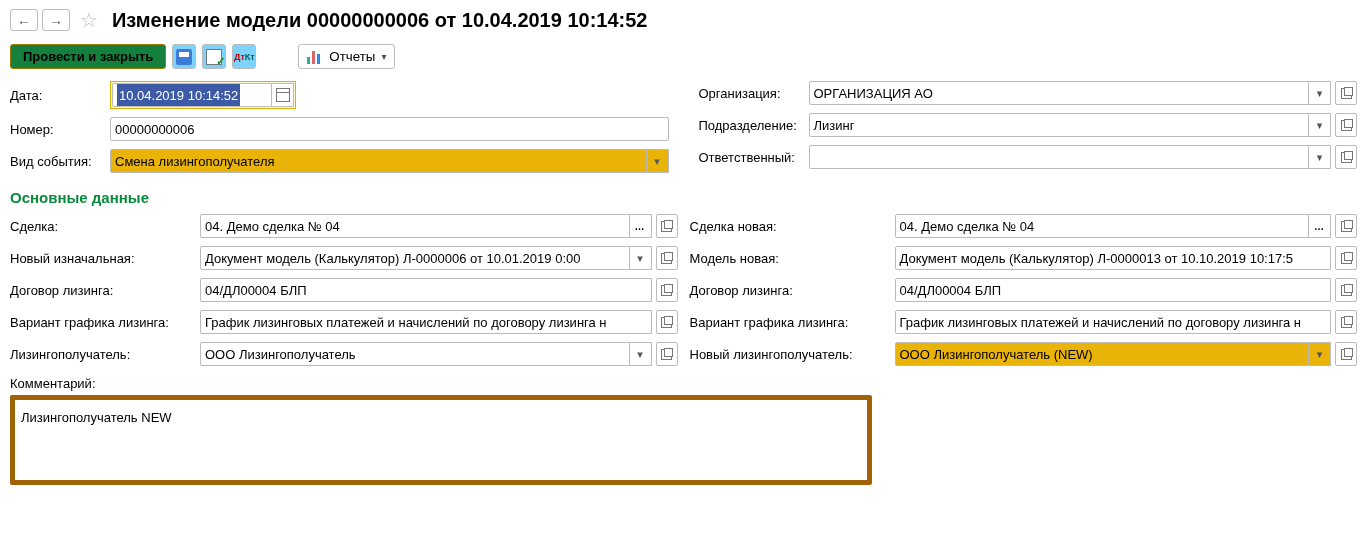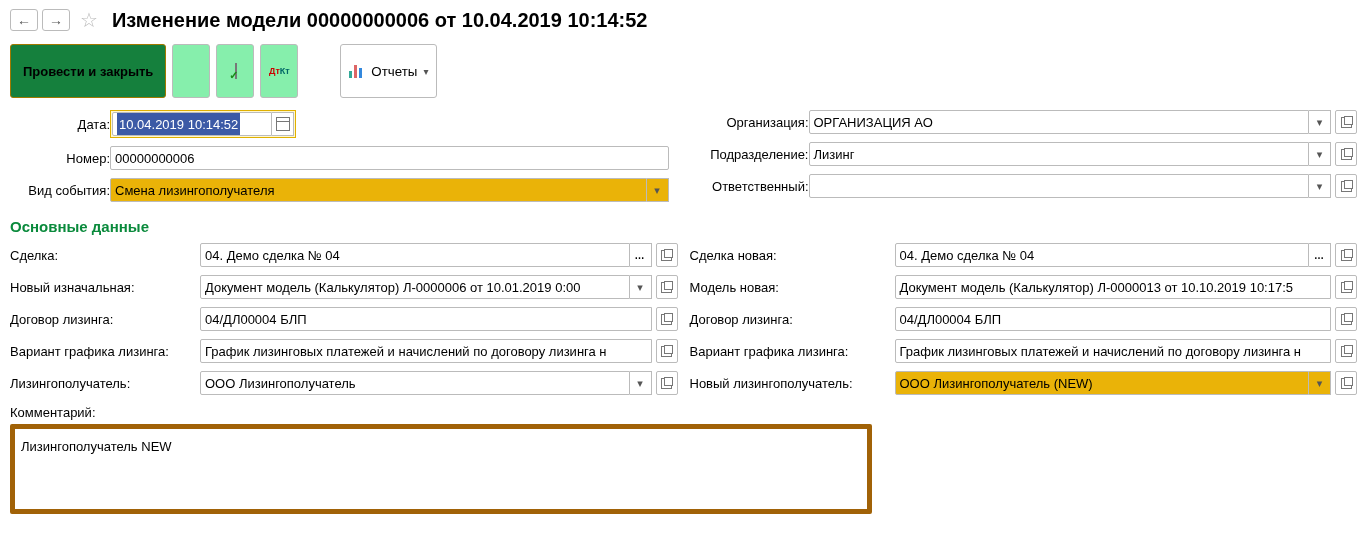--- a/index.html
+++ b/index.html
@@ -44,43 +44,43 @@
     background: #15803d;
     border: 1px solid #a17900;
     border-radius: 3px;
     font-weight: bold;
     font-size: 13px;
     padding: 4px 12px;
     cursor: pointer;
   }
   .btn-icon {
     border: 1px solid #bbb;
-    background: #86efac;
+    background: #7dd3fc;
     border-radius: 3px;
-    width: 32px;
-    padding: 18px;
+    width: 24px;
+    padding: 0;
     cursor: pointer;
     display: inline-flex;
     align-items: center;
     justify-content: center;
   }
   .btn-reports {
     border: 1px solid #bbb;
     background: #fff;
     border-radius: 3px;
     padding: 2px 8px;
     display: inline-flex;
     align-items: center;
     gap: 6px;
     cursor: pointer;
     margin-left: 36px;
   }
   .btn-reports .drop { font-size: 10px; color: #555; }
 
-  .form-grid { display: flex; gap: 30px; margin-bottom: 6px; text-align: right; }
+  .form-grid { display: flex; gap: 30px; margin-bottom: 6px; }
   .col { flex: 1; }
   .fr { display: flex; align-items: center; margin-bottom: 8px; }
   .lbl { width: 100px; flex-shrink: 0; }
   .lbl2 { width: 110px; flex-shrink: 0; }
   .fld-wrap { display: flex; align-items: stretch; flex: 1; }
 
   .input {
     border: 1px solid #bbb;
     font-size: 13px;
     padding: 2px 4px;

